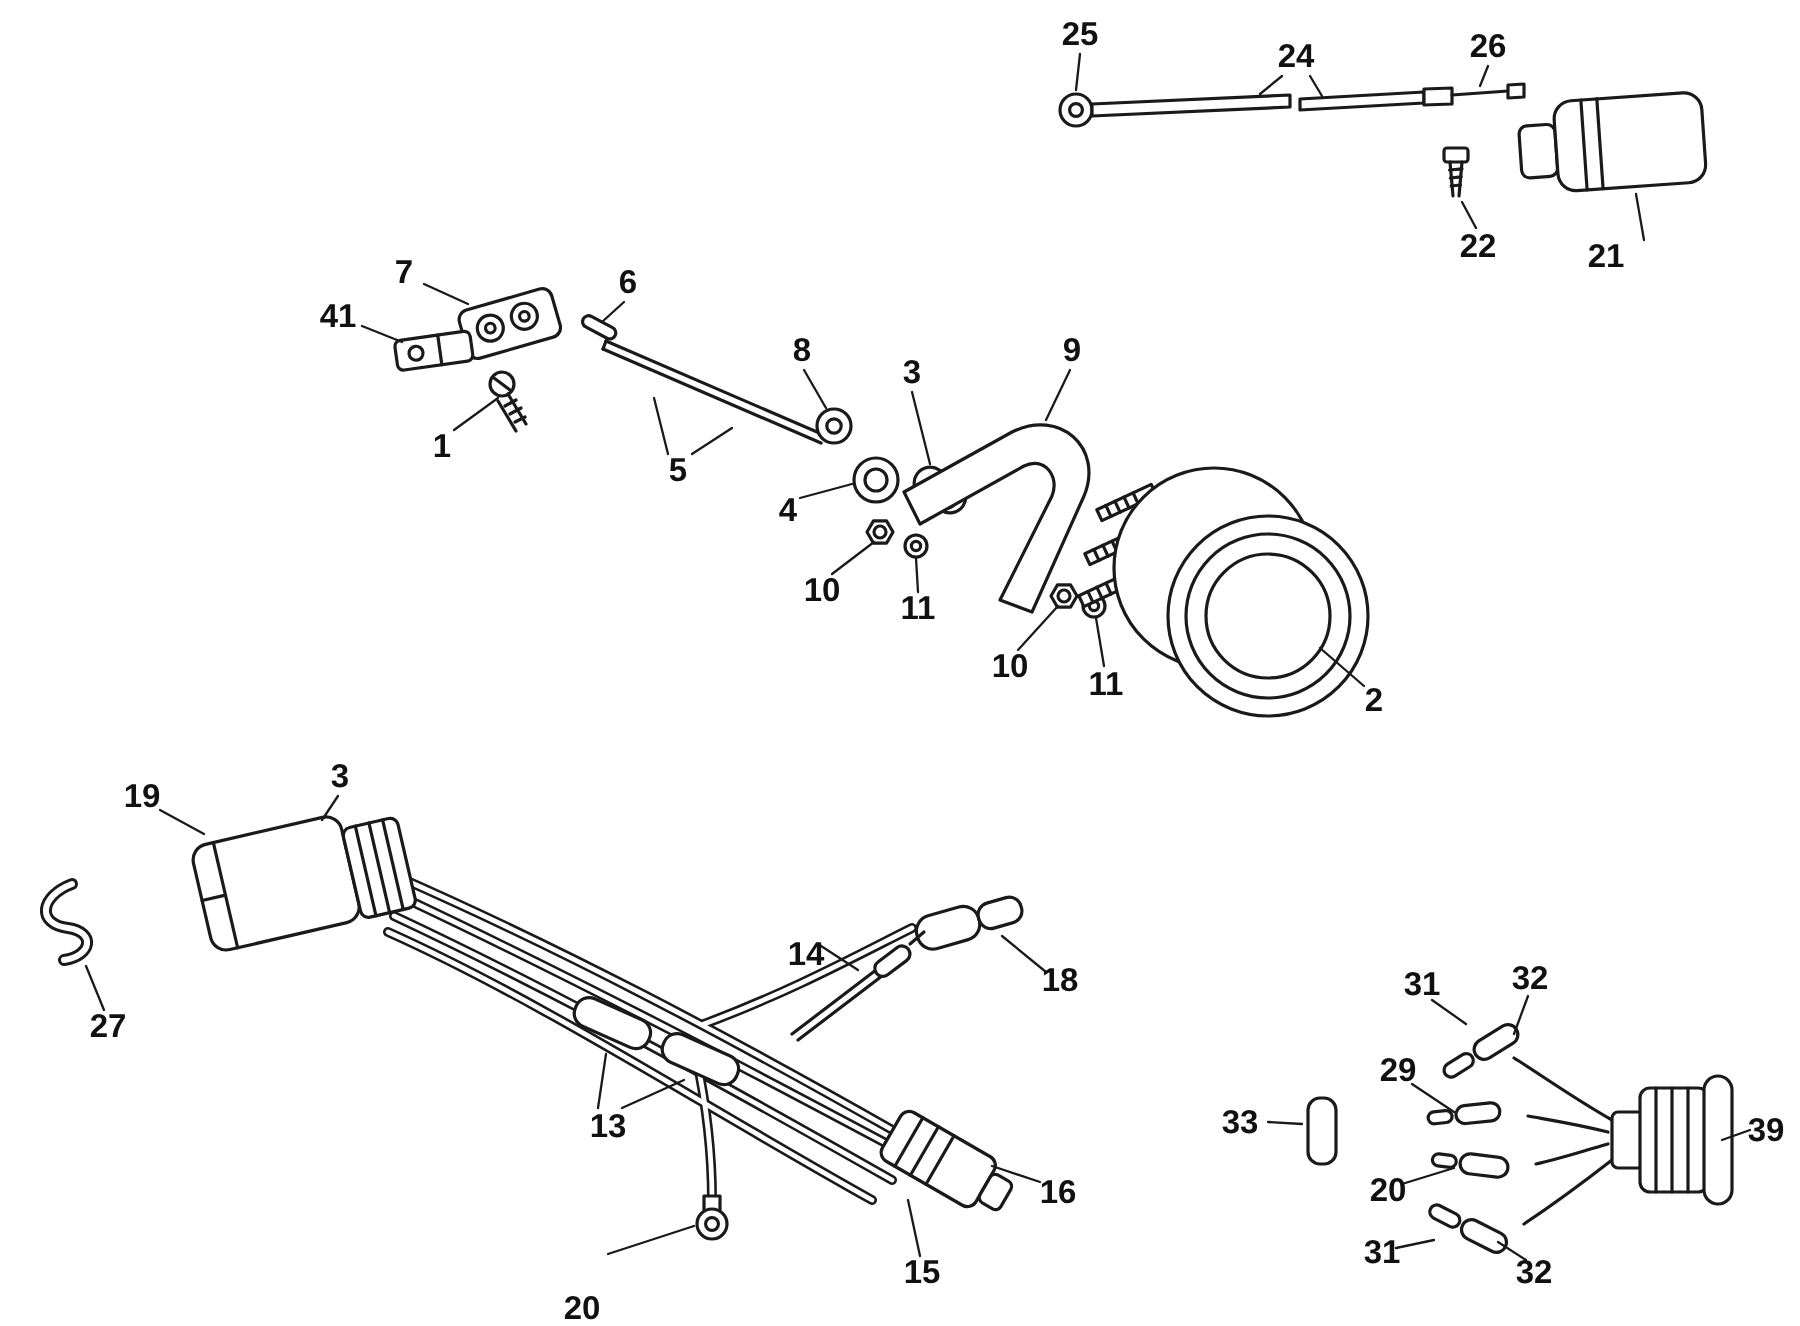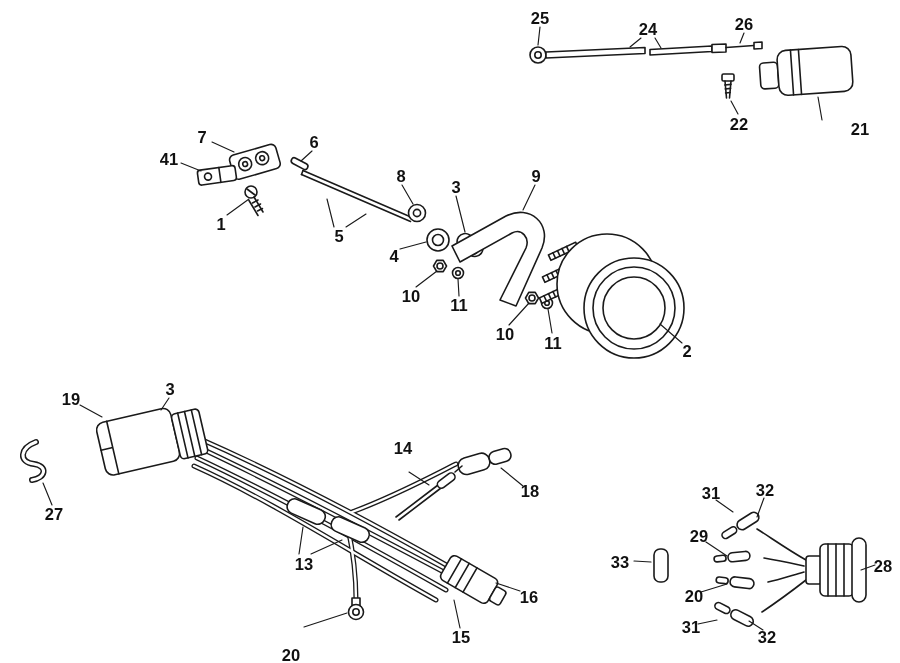--- a/index.html
+++ b/index.html
@@ -258,46 +258,46 @@
         <path d="M634,561 L651,562"></path>
         <path d="M875,565 L861,570"></path>
       </g>
     </g>
   </svg>
 
   <span class="callout" style="left:540px;top:18px">25</span>
   <span class="callout" style="left:648px;top:29px">24</span>
   <span class="callout" style="left:744px;top:24px">26</span>
   <span class="callout" style="left:739px;top:124px">22</span>
-  <span class="callout" style="left:860px;top:129px">21</span>
+  <span class="callout" style="left:803px;top:129px">21</span>
   <span class="callout" style="left:202px;top:137px">7</span>
   <span class="callout" style="left:169px;top:159px">41</span>
   <span class="callout" style="left:221px;top:224px">1</span>
   <span class="callout" style="left:314px;top:142px">6</span>
   <span class="callout" style="left:339px;top:236px">5</span>
   <span class="callout" style="left:401px;top:176px">8</span>
   <span class="callout" style="left:394px;top:256px">4</span>
   <span class="callout" style="left:456px;top:187px">3</span>
   <span class="callout" style="left:536px;top:176px">9</span>
   <span class="callout" style="left:411px;top:296px">10</span>
   <span class="callout" style="left:459px;top:305px">11</span>
   <span class="callout" style="left:505px;top:334px">10</span>
   <span class="callout" style="left:553px;top:343px">11</span>
   <span class="callout" style="left:687px;top:351px">2</span>
   <span class="callout" style="left:71px;top:399px">19</span>
   <span class="callout" style="left:170px;top:389px">3</span>
   <span class="callout" style="left:54px;top:514px">27</span>
-  <span class="callout" style="left:403px;top:448px">14</span>
+  <span class="callout" style="left:403px;top:478px">14</span>
   <span class="callout" style="left:530px;top:491px">18</span>
   <span class="callout" style="left:304px;top:564px">13</span>
   <span class="callout" style="left:529px;top:597px">16</span>
   <span class="callout" style="left:461px;top:637px">15</span>
   <span class="callout" style="left:291px;top:655px">20</span>
   <span class="callout" style="left:711px;top:493px">31</span>
   <span class="callout" style="left:765px;top:490px">32</span>
   <span class="callout" style="left:699px;top:536px">29</span>
   <span class="callout" style="left:620px;top:562px">33</span>
   <span class="callout" style="left:694px;top:596px">20</span>
-  <span class="callout" style="left:883px;top:566px">28</span>
+  <span class="callout" style="left:883px;top:566px">39</span>
   <span class="callout" style="left:691px;top:627px">31</span>
   <span class="callout" style="left:767px;top:637px">32</span>
 
 </div>
 
 </body></html>

